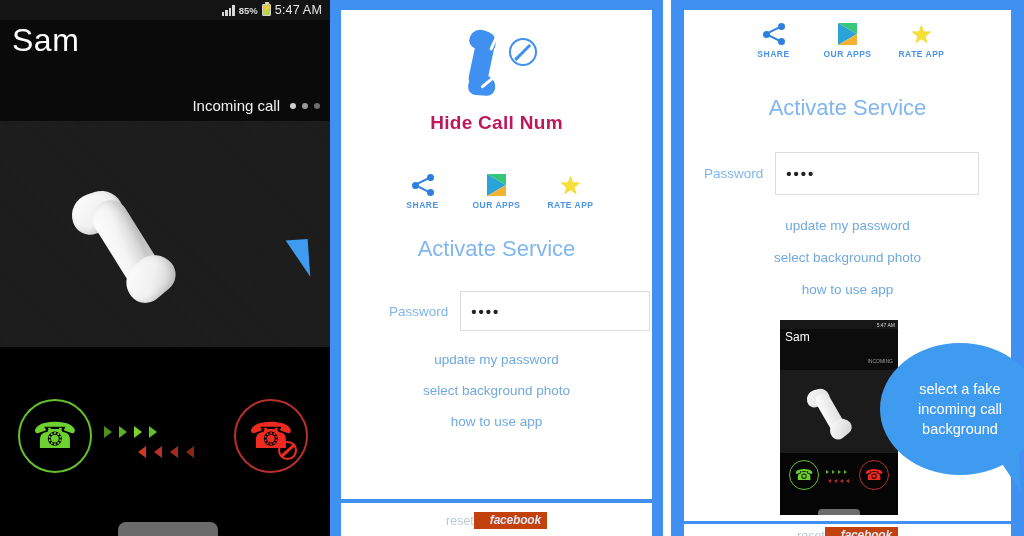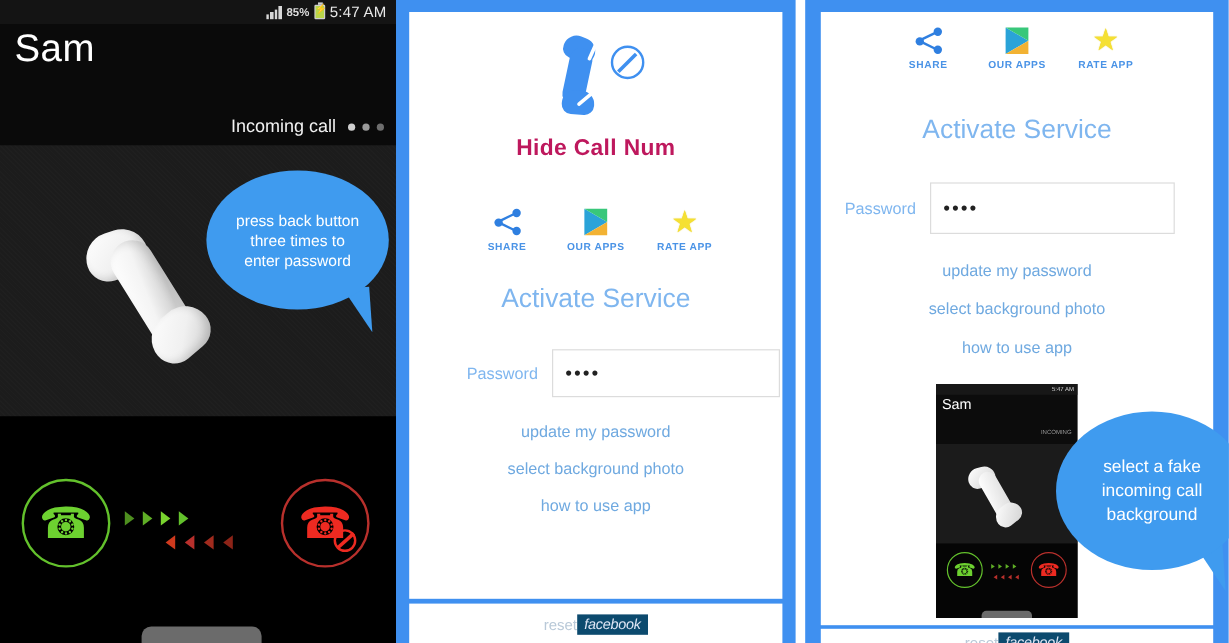--- a/index.html
+++ b/index.html
@@ -198,22 +198,22 @@
   .pw-box { border:1px solid #dcdcdc; background:#fff; display:flex;
       align-items:center; padding-left:10px; }
   .pw-dots { color:#222; font-size:15px; letter-spacing:2px; font-weight:bold; }
 
   .linklist { position:absolute; width:100%; text-align:center; }
   .linklist .lnk { color:#6fa9e0; font-size:13.5px; }
 
   .footrow { position:absolute; width:100%; display:flex; align-items:center;
       justify-content:center; }
   .reset-lnk { color:#b9c9d8; font-size:12.5px; }
-  .fb-badge { background:#0c4a6e; color:#dfe6f5; font-size:12px; font-weight:normal;
-      padding:1px 6px 2px 6px; font-style:italic; letter-spacing:-.2px; }
+  .fb-badge { background:#c2410c; color:#dfe6f5; font-size:12px; font-weight:bold;
+      padding:1px 6px 2px 16px; font-style:italic; letter-spacing:-.2px; }
 
   
   #p3-thumb { position:absolute; left:96px; top:310px; width:118px; height:195px;
       background:#0c0c0c; overflow:hidden; }
   #p3-thumb .t-status { position:absolute; left:0; top:0; width:100%; height:9px;
       background:#171717; display:flex; justify-content:flex-end; align-items:center;
       padding-right:3px; color:#d8d8d8; font-size:5px; gap:2px; }
   #p3-thumb .t-name { position:absolute; left:5px; top:10px; color:#fff;
       font-size:12px; }
   #p3-thumb .t-inc { position:absolute; right:5px; top:38px; color:#9a9a9a;
@@ -286,25 +286,20 @@
     <div id="p1-mid"></div>
     <div id="p1-lower"></div>
 
     <div id="p1-handset">
       <div class="hs-ear"></div>
         <div class="hs-bar"></div>
         <div class="hs-mouth"></div>
     </div>
 
     <div id="p1-bubble-tail"></div>
-    <div id="p1-bubble">
-      <div id="p1-bubble-text">press back button
-three times to
-enter password</div>
-    </div>
 
     <div class="callbtn" id="p1-accept">
       <span class="glyph">☎</span>
     </div>
     <div class="callbtn" id="p1-decline">
       <span class="glyph">☎</span>
       <span class="no-sign"></span>
     </div>
     <div id="p1-arrows-r">
       <i></i>

